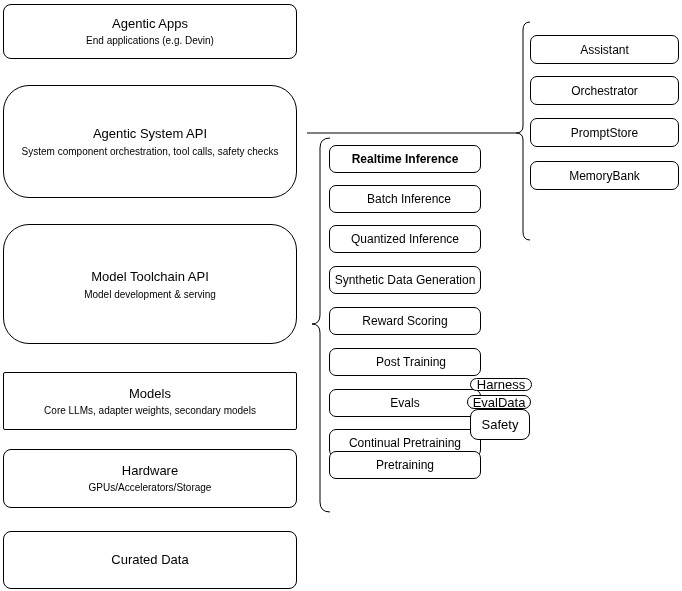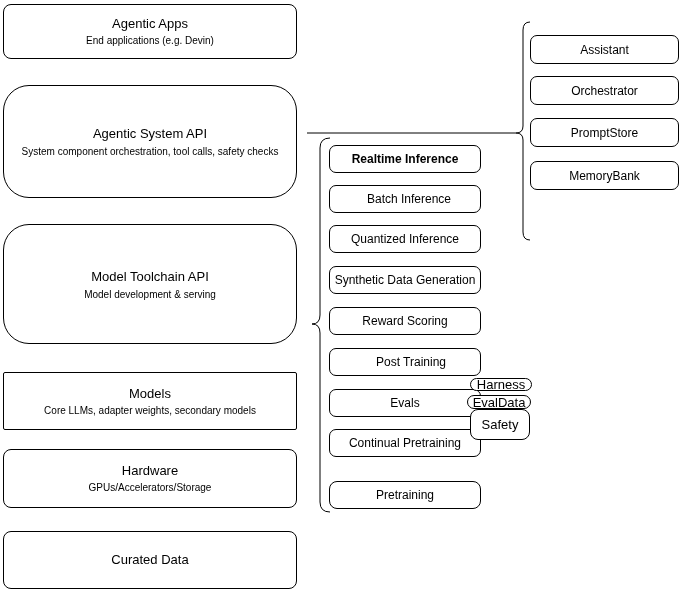--- a/index.html
+++ b/index.html
@@ -131,21 +131,21 @@
   </div>
 
   <div class="node mid-node" style="top:145px;font-weight:bold;">Realtime Inference</div>
   <div class="node mid-node" style="top:185px;padding-left:8px;">Batch Inference</div>
   <div class="node mid-node" style="top:225px;">Quantized Inference</div>
   <div class="node mid-node" style="top:266px;">Synthetic Data Generation</div>
   <div class="node mid-node" style="top:307px;">Reward Scoring</div>
   <div class="node mid-node" style="top:348px;padding-left:12px;">Post Training</div>
   <div class="node mid-node" style="top:389px;">Evals</div>
   <div class="node mid-node" style="top:429px;">Continual Pretraining</div>
-  <div class="node mid-node" style="top:481px;border-radius:8px;">Pretraining</div>
+  <div class="node mid-node" style="top:451px;">Pretraining</div>
 
   <div class="tag" style="left:470px;top:378px;width:62px;height:13px;">Harness</div>
   <div class="tag" style="left:467px;top:395px;width:64px;height:14px;">EvalData</div>
   <div class="tag" style="left:470px;top:409px;width:60px;height:31px;">Safety</div>
 
   <div class="node right-node" style="top:35px;">Assistant</div>
   <div class="node right-node" style="top:76px;text-align:center;">Orchestrator</div>
   <div class="node right-node" style="top:118px;">PromptStore</div>
   <div class="node right-node" style="top:161px;">MemoryBank</div>
 

